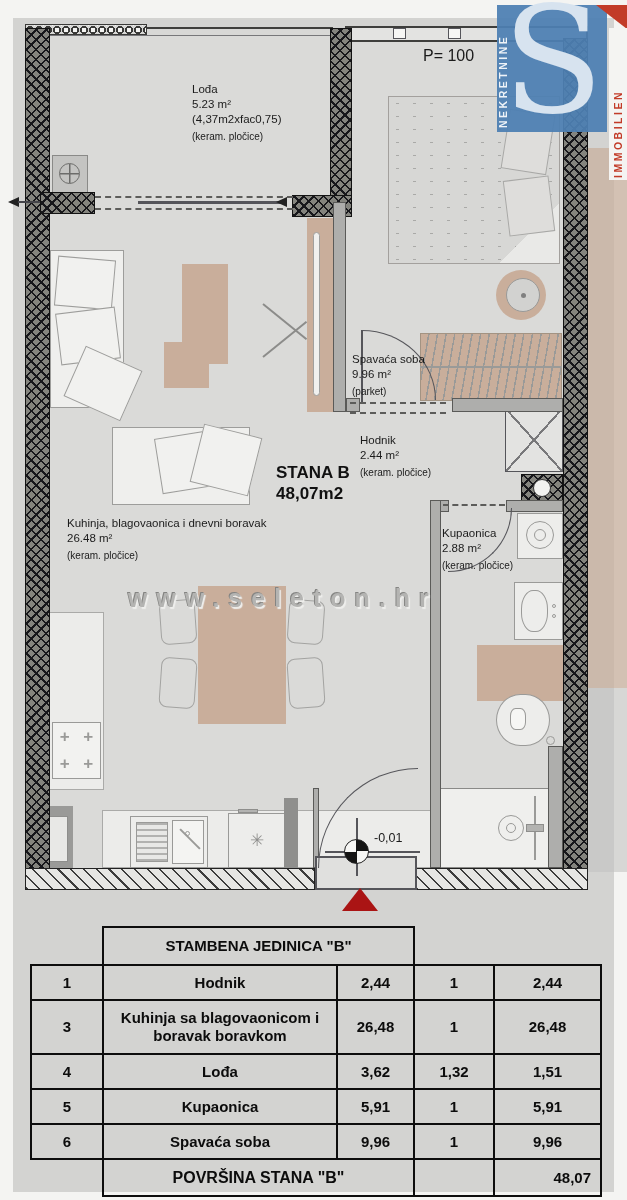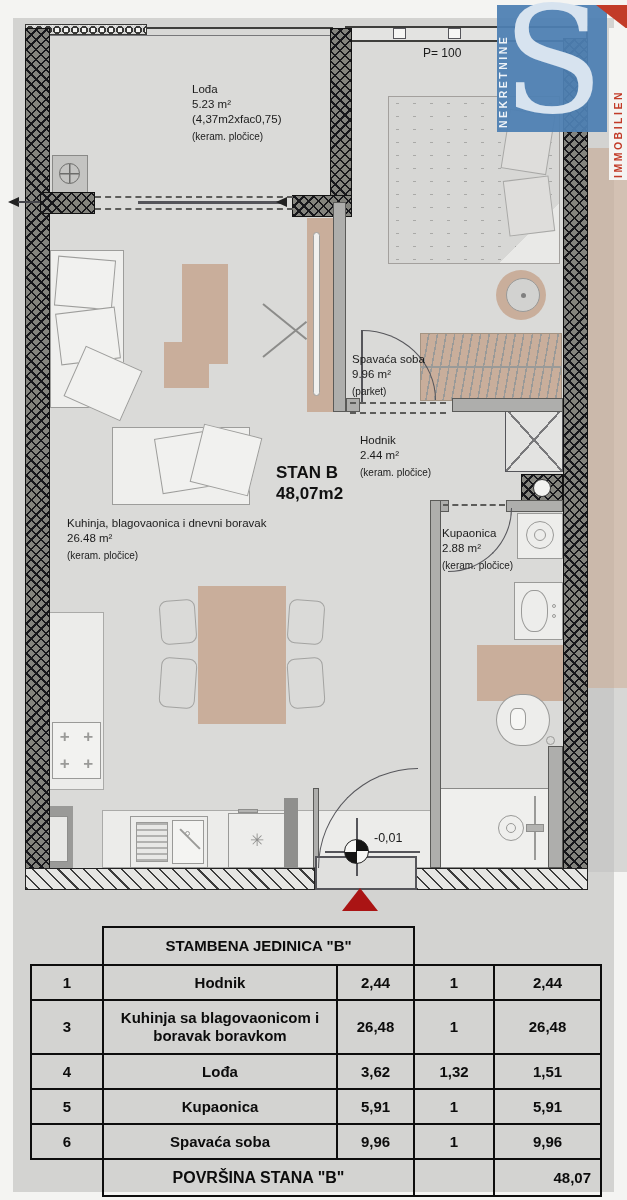--- a/index.html
+++ b/index.html
@@ -166,21 +166,21 @@
 
   <div class="abs" style="left:315px;top:856px;width:102px;height:34px;background:#e0e0de;border:2px solid #55555a;"></div>
   <div class="abs" style="left:318px;top:768px;width:100px;height:100px;border-top:1.5px solid #55555a;border-left:1.5px solid #55555a;border-top-left-radius:100%;"></div>
   <div class="abs" style="left:342px;top:888px;width:0;height:0;border-left:18px solid transparent;border-right:18px solid transparent;border-bottom:23px solid #aa1414;"></div>
 
   <div class="abs" style="left:325px;top:851px;width:95px;height:1.5px;background:#55555a;"></div>
   <div class="abs" style="left:356px;top:818px;width:1.5px;height:58px;background:#55555a;"></div>
   <div class="abs" style="left:344px;top:839px;width:25px;height:25px;border-radius:50%;border:1.5px solid #222;background:conic-gradient(#141414 0 90deg,#f6f6f4 90deg 180deg,#141414 180deg 270deg,#f6f6f4 270deg 360deg);"></div>
   <div class="abs lbl" style="left:374px;top:830px;font-size:12.5px;">-0,01</div>
 
-  <div class="abs lbl" style="left:423px;top:46px;font-size:12px;">P= 100</div>
+  <div class="abs lbl" style="left:423px;top:46px;font-size:16px;">P= 100</div>
 
   <div class="abs lbl" style="left:192px;top:82px;">
     <span class="nm">Lođa</span>
     <span class="nm">5.23 m²</span>
     <span class="nm">(4,37m2xfac0,75)</span>
     <span class="fin">(keram. pločice)</span>
   </div>
 
   <div class="abs lbl" style="left:352px;top:352px;">
     <span class="nm">Spavaća soba</span>
@@ -188,36 +188,37 @@
     <span class="fin">(parket)</span>
   </div>
 
   <div class="abs lbl" style="left:360px;top:433px;">
     <span class="nm">Hodnik</span>
     <span class="nm">2.44 m²</span>
     <span class="fin">(keram. pločice)</span>
   </div>
 
   <div class="abs title-lbl" style="left:276px;top:462px;">
-    <span style="display:block;">STAN B</span>
+    <span style="display:block;">STANA B</span>
     <span style="display:block;">48,07m2</span>
   </div>
 
   <div class="abs lbl" style="left:67px;top:516px;">
     <span class="nm">Kuhinja, blagovaonica i dnevni boravak</span>
     <span class="nm">26.48 m²</span>
     <span class="fin">(keram. pločice)</span>
   </div>
 
   <div class="abs lbl" style="left:442px;top:526px;">
     <span class="nm">Kupaonica</span>
     <span class="nm">2.88 m²</span>
     <span class="fin">(keram. pločice)</span>
   </div>
 
+  <div class="abs" style="left:128px;top:584px;width:420px;font-size:25px;font-weight:bold;letter-spacing:9px;color:#b4b4b2;text-shadow:-1px -1px 0 #858583,1.5px 1.5px 1px #efefed;">www.seleton.hr</div>
 
   <div class="abs" style="left:0;top:0;width:627px;height:190px;">
     <div class="abs" style="left:497px;top:5px;width:110px;height:127px;background:#4e80b2;opacity:.94;"></div>
     <div class="abs" style="left:500px;top:-16px;width:106px;height:165px;font-family:'DejaVu Serif',serif;font-size:148px;line-height:1.05;text-align:center;color:#d7e3ef;">S</div>
     <div class="abs vtext" style="left:497px;top:10px;height:118px;color:#eef3f8;">NEKRETNINE</div>
     <div class="abs" style="left:596px;top:5px;width:31px;height:24px;background:#c23b28;clip-path:polygon(0 0,100% 0,100% 100%);"></div>
     <div class="abs" style="left:609px;top:28px;width:18px;height:152px;background:#f4f4f2;"></div>
     <div class="abs vtext" style="left:612px;top:32px;height:146px;color:#c23b28;">IMMOBILIEN</div>
   </div>
 </div>

